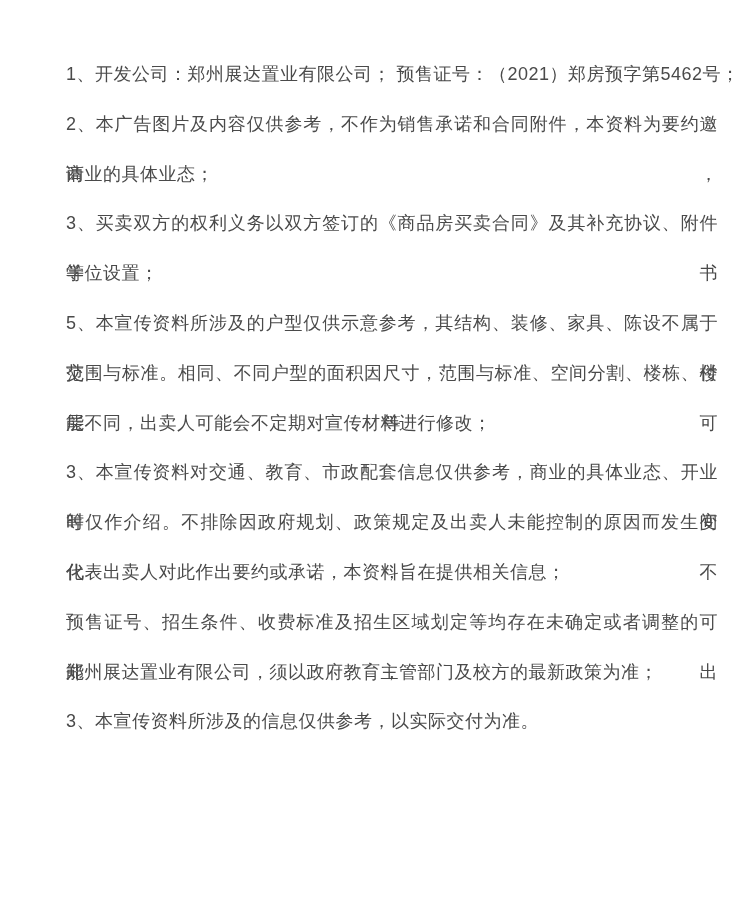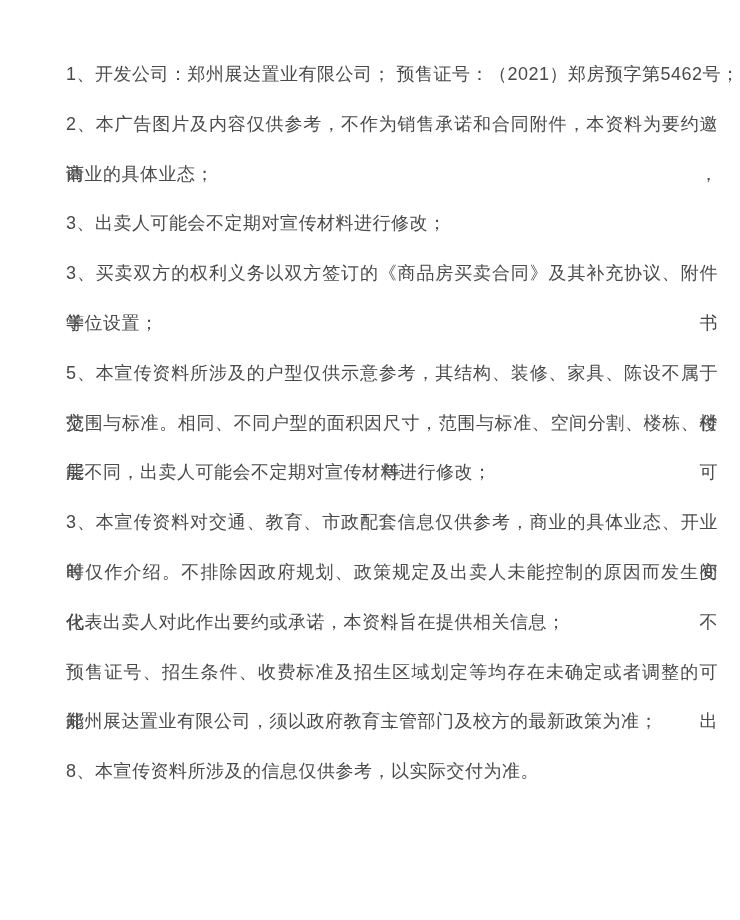--- a/index.html
+++ b/index.html
@@ -46,23 +46,20 @@
 
     <div>
       <div class="line">1、开发公司：郑州展达置业有限公司； 预售证号：（2021）郑房预字第5462号；</div>
     </div>
 
     <div>
       <div class="line line--fill">2、本广告图片及内容仅供参考，不作为销售承诺和合同附件，本资料为要约邀请，</div>
       <div class="line">商业的具体业态；</div>
     </div>
 
-    <div>
-      <div class="line">3、出卖人可能会不定期对宣传材料进行修改；</div>
-    </div>
 
     <div>
       <div class="line line--fill">3、买卖双方的权利义务以双方签订的《商品房买卖合同》及其补充协议、附件等书</div>
       <div class="line">学位设置；</div>
     </div>
 
     <div>
       <div class="line line--fill">5、本宣传资料所涉及的户型仅供示意参考，其结构、装修、家具、陈设不属于交付</div>
       <div class="line line--fill">范围与标准。相同、不同户型的面积因尺寸，范围与标准、空间分割、楼栋、楼层等可</div>
       <div class="line">能不同，出卖人可能会不定期对宣传材料进行修改；</div>
@@ -73,17 +70,17 @@
       <div class="line line--fill">等仅作介绍。不排除因政府规划、政策规定及出卖人未能控制的原因而发生变化，不</div>
       <div class="line">代表出卖人对此作出要约或承诺，本资料旨在提供相关信息；</div>
     </div>
 
     <div>
       <div class="line line--fill">预售证号、招生条件、收费标准及招生区域划定等均存在未确定或者调整的可能，出</div>
       <div class="line">郑州展达置业有限公司，须以政府教育主管部门及校方的最新政策为准；</div>
     </div>
 
     <div>
-      <div class="line">8、本宣传资料所涉及的信息仅供参考，以实际交付为准。</div>
+      <div class="line">3、本宣传资料所涉及的信息仅供参考，以实际交付为准。</div>
     </div>
 
   </div>
 </div>
 
 </body></html>

